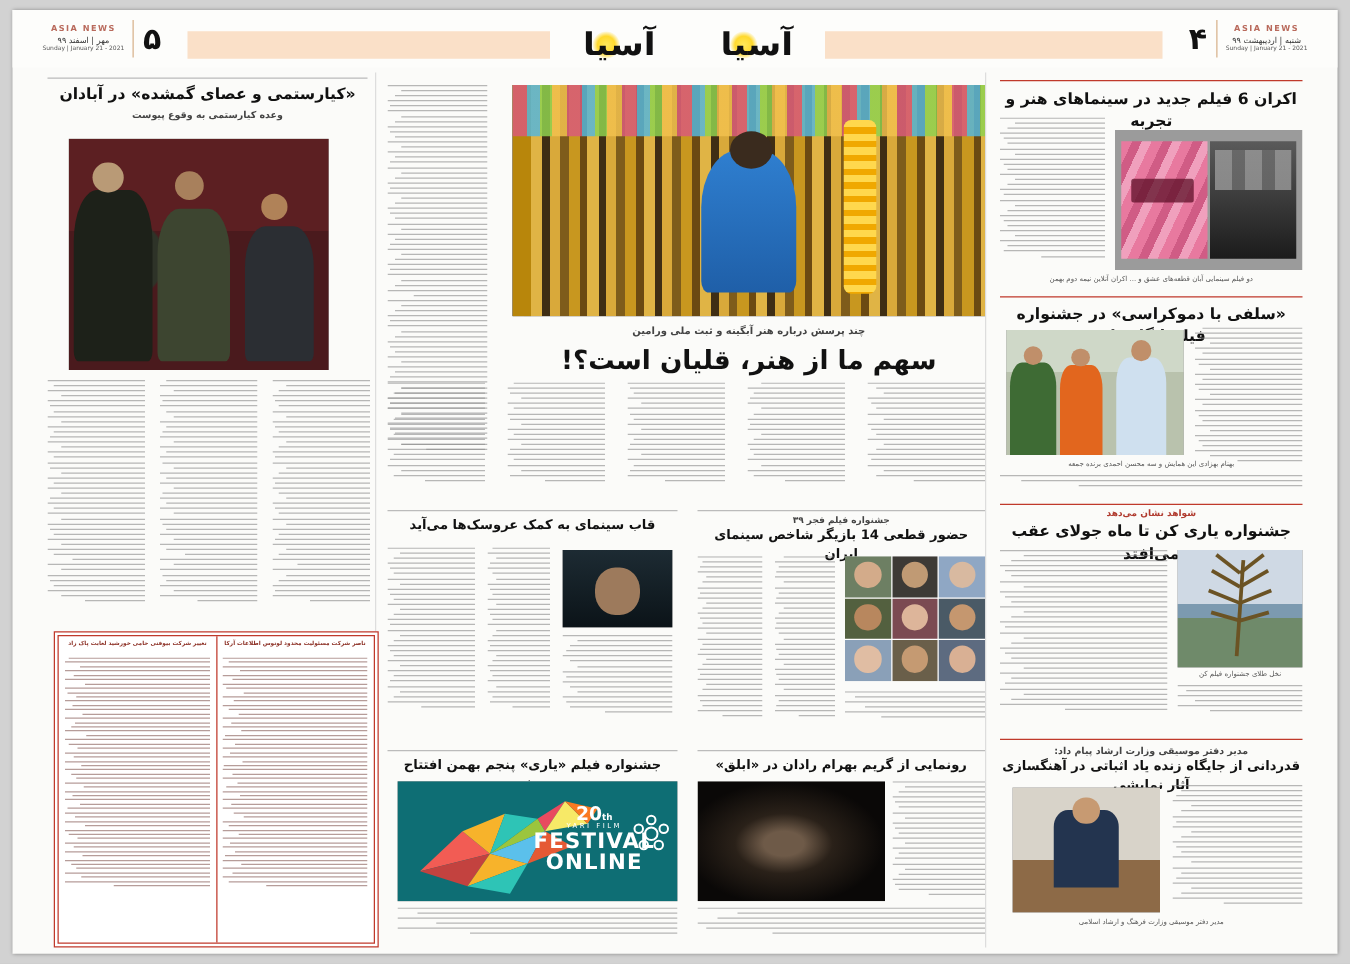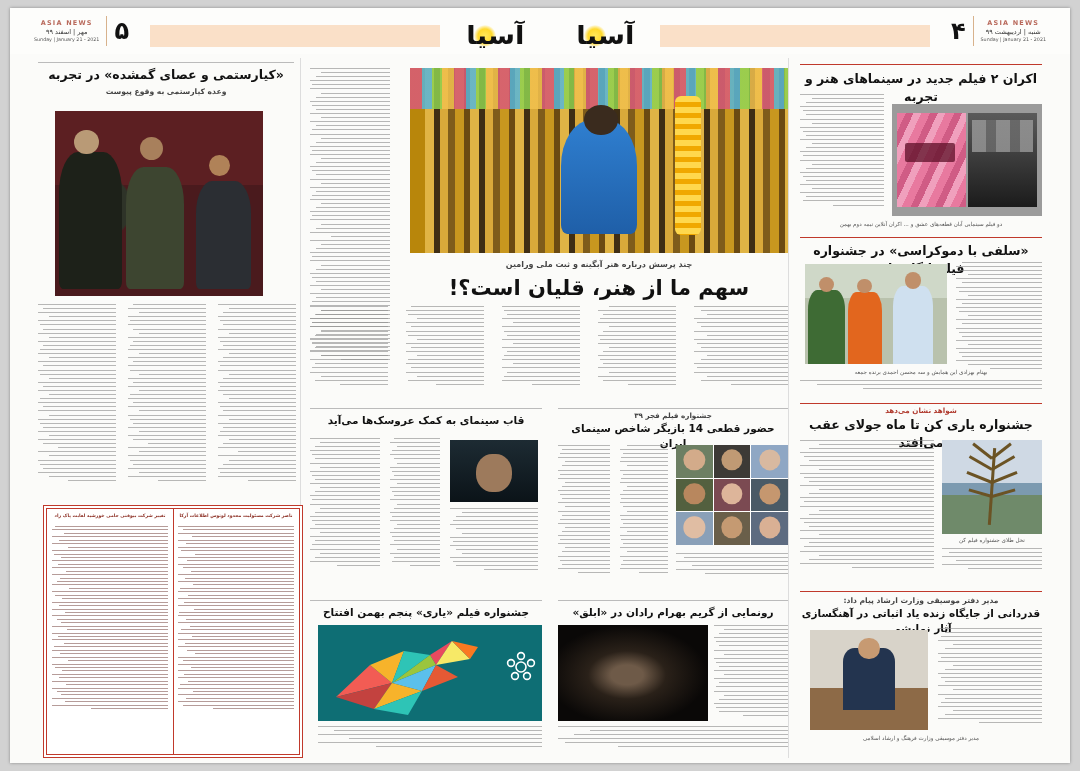--- a/index.html
+++ b/index.html
@@ -181,21 +181,21 @@
         </div>
       </div>
     </div>
 
     <div class="divider" style="left:290px"></div>
     <div class="divider" style="left:778px"></div>
 
     <div>
       <div class="rule-gray" style="position:absolute;left:28px;top:54px;width:256px;"></div>
 
-      <div class="hl hl-sec" style="position:absolute;left:28px;top:58px;width:256px;">«کیارستمی و عصای گمشده» در تجربه</div>
+      <div class="hl hl-sec" style="position:absolute;left:28px;top:58px;width:256px;">«کیارستمی و عصای گمشده» در آبادان</div>
       <div class="kicker" style="position:absolute;left:28px;top:78px;width:256px;font-size:7.6px;font-weight:700;">وعده کیارستمی به وقوع پیوست</div>
 
       <div class="img" style="left:45px;top:103px;width:208px;height:185px;">
         <div class="photo-panel">
           <div class="pp-chair" style="left:6%;"></div>
           <div class="pp-chair" style="left:40%;"></div>
           <div class="pp-chair" style="left:74%;"></div>
           <div class="pp-fig" style="left:2%;width:30%;height:74%;background:#1d2119;"></div>
           <div class="pp-fig" style="left:34%;width:28%;height:66%;background:#3d4530;"></div>
           <div class="pp-fig" style="left:68%;width:26%;height:58%;background:#2b2e33;"></div>
@@ -892,20 +892,28 @@
             <polygon points="112,30 134,16 118,40" fill="#e84a5f"></polygon>
             <polygon points="118,40 134,16 152,34" fill="#f7e967"></polygon>
             <polygon points="74,58 112,30 118,40" fill="#9bc53d"></polygon>
             <polygon points="74,58 118,40 104,66" fill="#5bc0eb"></polygon>
             <polygon points="18,72 74,58 56,84" fill="#c3423f"></polygon>
             <polygon points="56,84 74,58 104,66" fill="#f7b32b"></polygon>
             <polygon points="104,66 118,40 140,52" fill="#e55934"></polygon>
             <polygon points="152,34 134,16 160,22" fill="#fa7921"></polygon>
             <polygon points="56,84 104,66 90,90" fill="#2ec4b6"></polygon>
           </svg>
+          <div class="yari-txt">
+            <div class="yari-20">
+              <span>20</span><span style="font-size:7px">th</span>
+            </div>
+            <div class="yari-sub">YARI FILM</div>
+            <div class="yari-film">FESTIVAL</div>
+            <div class="yari-film">ONLINE</div>
+          </div>
           <svg class="yari-mark" viewBox="0 0 34 34">
             <g fill="none" stroke="#ffffff" stroke-width="1.6">
               <circle cx="17" cy="17" r="5"></circle>
               <circle cx="17" cy="6" r="3.4"></circle>
               <circle cx="27" cy="13" r="3.4"></circle>
               <circle cx="23" cy="26" r="3.4"></circle>
               <circle cx="11" cy="26" r="3.4"></circle>
               <circle cx="7" cy="13" r="3.4"></circle>
             </g>
           </svg>
@@ -954,21 +962,21 @@
           <div class="ln s2"></div>
           <div class="ln s1"></div>
         <div class="ln s5"></div>
           <div class="ln s4"></div>
       </div>
     </div>
 
     <div>
 
       <div class="rule-red" style="position:absolute;left:790px;top:56px;width:242px;"></div>
-      <div class="hl hl-sec" style="position:absolute;left:790px;top:62px;width:242px;">اکران ۲ فیلم جدید در سینماهای هنر و تجربه</div>
+      <div class="hl hl-sec" style="position:absolute;left:790px;top:62px;width:242px;">اکران 6 فیلم جدید در سینماهای هنر و تجربه</div>
 
       <div class="img" style="left:882px;top:96px;width:150px;height:112px;">
         <div class="poster-pair">
           <div class="poster-dark"></div>
           <div class="poster-pink"></div>
         </div>
       </div>
       <div class="tcol" style="left:790px;top:86px;width:84px;height:122px;">
         <div class="ln s1"></div>
           <div class="ln s3"></div>

